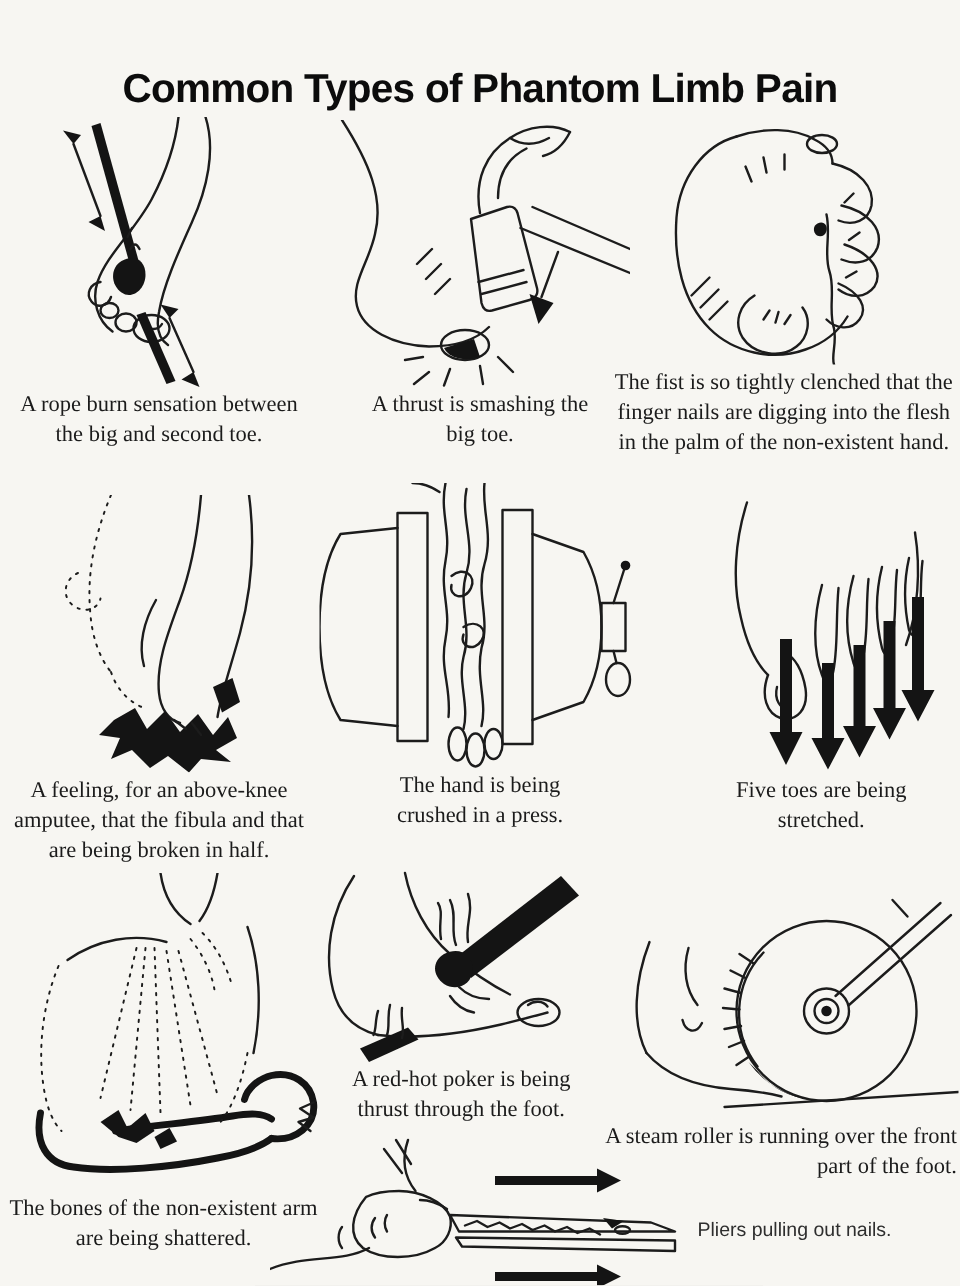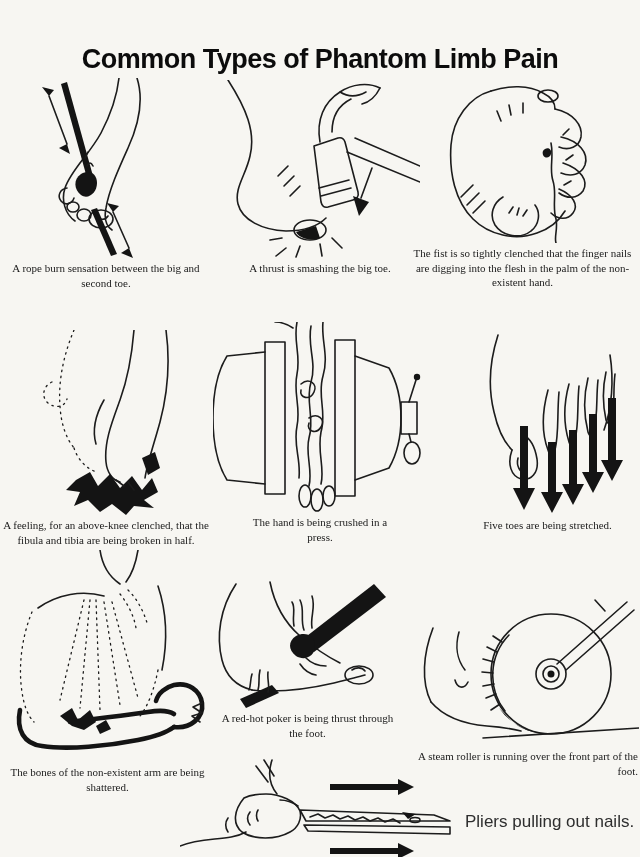--- a/index.html
+++ b/index.html
@@ -9,26 +9,26 @@
     background:#f7f6f2;overflow:hidden;color:#1d1d1d;padding-left:27px;
   }
   .page-title{
     position:absolute;top:26px;left:0;width:640px;text-align:center;
     font-family:"Liberation Sans",sans-serif;font-weight:700;
     font-size:27px;letter-spacing:-0.5px;color:#0c0c0c;
   }
   .panel{position:absolute;margin:0;display:flex;flex-direction:column;align-items:center;}
   .panel svg{display:block;}
   figcaption{
-    text-align:center;font-size:11px;line-height:1.32;color:#1b1b1b;
+    text-align:center;font-size:15px;line-height:1.32;color:#1b1b1b;
     margin-top:3px;
   }
   .sans-caption{
     position:absolute;font-family:"Liberation Sans",sans-serif;
-    font-size:17px;color:#2e2e2e;text-align:left;
+    font-size:13px;color:#2e2e2e;text-align:left;
   }
   .ink{stroke:#1c1c1c;fill:none;stroke-width:1.6;stroke-linecap:round;stroke-linejoin:round;}
   .ink-thick{stroke:#141414;fill:none;stroke-width:4.6;stroke-linecap:round;stroke-linejoin:round;}
   .fillink{fill:#141414;stroke:none;}
   .dots{stroke:#1c1c1c;fill:none;stroke-width:1.3;stroke-dasharray:1.5,4.5;stroke-linecap:round;}
 </style>
 </head>
 <body>
 
 <div class="page">
@@ -102,21 +102,21 @@
       <path class="ink" d="M118,0 C116,24 112,48 104,70 C96,92 88,112 90,132 C91,142 96,150 104,152"></path>
       <path class="ink" d="M150,0 C154,30 152,62 144,92 C138,114 131,134 129,148"></path>
       <path class="ink" d="M88,70 C80,84 76,100 80,114"></path>
       <path class="dots" d="M58,0 C48,24 42,50 44,76 C45,94 50,108 58,118"></path>
       <path class="dots" d="M36,52 c-9,4 -11,15 -4,21 c7,6 17,4 19,-4"></path>
       <path class="dots" d="M58,118 C62,130 70,138 80,142"></path>
       <path class="fillink" d="M60,150 L74,142 L82,156 L94,144 L104,158 L116,146 L126,160 L136,148 L142,162 L128,170 L138,178 L118,176 L110,185 L96,174 L84,182 L72,170 L58,176 L64,162 L50,160 Z"></path>
       <path class="fillink" d="M126,128 L139,122 L144,138 L132,145 Z"></path>
       <path class="ink" d="M100,150 l8,6 M112,152 l6,8" stroke-width="1.2"></path>
     </svg>
-    <figcaption style="width:210px;">A feeling, for an above-knee clenched, that the fibula and tibia are being broken in half.</figcaption>
+    <figcaption style="width:210px;">A feeling, for an above-knee amputee, that the fibula and that are being broken in half.</figcaption>
   </figure>
 
   <figure class="panel" style="left:212px;top:322px;width:216px;">
     <svg width="215" height="190" viewBox="0 0 215 190">
       <path class="ink" d="M52,30 L14,34 C4,50 0,70 0,96 C0,122 4,142 14,158 L52,162"></path>
       <rect class="ink" x="52" y="20" width="20" height="152" stroke-width="2"></rect>
       <rect class="ink" x="122" y="18" width="20" height="156" stroke-width="2"></rect>
       <path class="ink" d="M142,34 L176,46 C184,60 188,76 188,96 C188,116 184,132 176,146 L142,158" stroke-width="2"></path>
       <rect class="ink" x="188" y="80" width="16" height="32"></rect>
       <line class="ink" x1="196" y1="80" x2="203" y2="58"></line>
@@ -148,21 +148,21 @@
       <path class="ink" d="M146,42 C142,60 143,76 146,90 M155,44 C153,60 155,74 152,88 M146,90 c2,5 5,5 6,-2"></path>
       <path class="fillink" d="M60,96 h8 v62 h7 l-11,22 l-11,-22 h7 Z"></path>
       <path class="fillink" d="M88,112 h8 v50 h7 l-11,21 l-11,-21 h7 Z"></path>
       <path class="fillink" d="M109,100 h8 v54 h7 l-11,21 l-11,-21 h7 Z"></path>
       <path class="fillink" d="M129,84 h8 v58 h7 l-11,21 l-11,-21 h7 Z"></path>
       <path class="fillink" d="M148,68 h8 v62 h7 l-11,21 l-11,-21 h7 Z"></path>
     </svg>
     <figcaption style="width:130px;">Five toes are being stretched.</figcaption>
   </figure>
 
-  <figure class="panel" style="left:0;top:550px;width:215px;">
+  <figure class="panel" style="left:0;top:582px;width:215px;align-items:flex-end;">
     <svg width="200" height="212" viewBox="0 0 200 212">
       <path class="ink" d="M92,0 C94,14 100,26 112,34"></path>
       <path class="ink" d="M130,0 C128,12 124,24 118,32"></path>
       <path class="ink" d="M30,58 C50,44 74,40 96,46"></path>
       <path class="ink" d="M150,36 C158,60 160,90 154,120"></path>
       <path class="dots" d="M24,62 C14,86 10,116 14,142 C16,156 20,166 26,172"></path>
       <path class="dots" d="M76,50 L52,150 M82,50 L72,158 M88,50 L92,160 M96,52 L112,155 M104,52 L130,148"></path>
       <path class="dots" d="M112,44 c8,10 14,22 16,34 M120,40 c10,10 16,22 20,36" stroke-dasharray="1,3"></path>
       <path class="ink-thick" d="M12,160 C8,180 16,194 34,196 C60,200 100,196 130,190 C146,187 158,183 166,177"></path>
       <path class="ink-thick" d="M62,172 C88,168 116,166 140,162 C152,160 160,160 166,164"></path>

